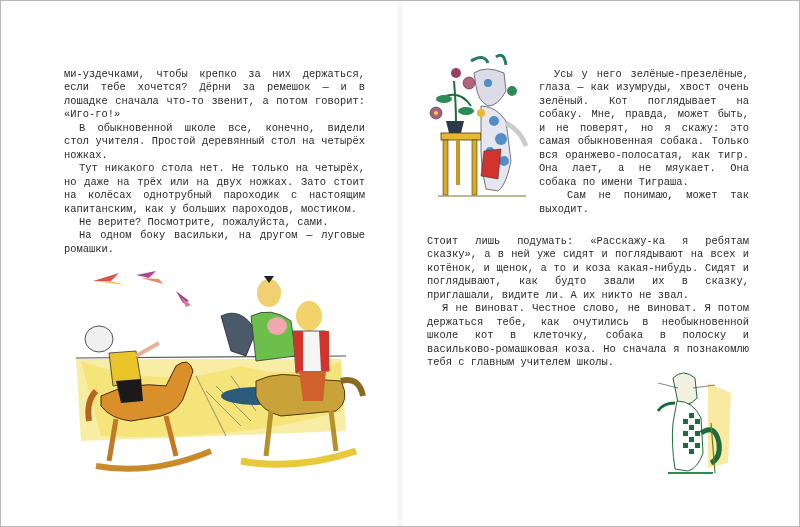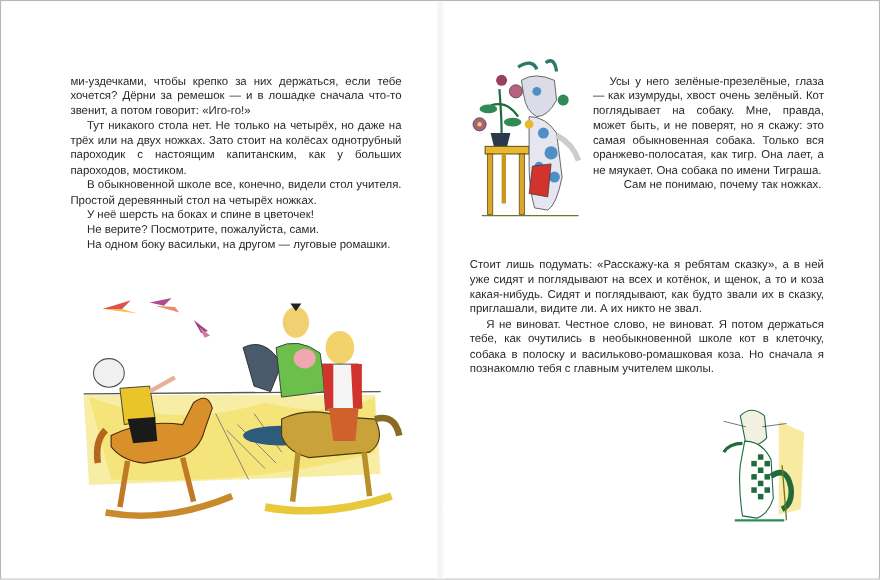--- a/index.html
+++ b/index.html
@@ -2,42 +2,41 @@
 <html><head>
 <meta charset="utf-8">
 <style>
   html, body { margin:0; padding:0; }
   body { width:800px; height:527px; background:#ffffff; position:relative; overflow:hidden; font-family:"Liberation Sans", sans-serif; }
   .frame { position:absolute; left:0; top:0; width:798px; height:525px; border:1px solid #b8b8b8; background:#fff; }
   .page { position:absolute; top:0; height:525px; }
   .page-left { left:0; width:399px; }
   .page-right { left:399px; width:399px; }
   .gutter { position:absolute; left:395px; top:0; width:8px; height:525px; background:linear-gradient(to right, #fff, #f3f3f3 50%, #fff); }
-  .text { position:absolute; font-size:10.4px; line-height:13.45px; color:#2a2a2a; text-align:justify; }
+  .text { position:absolute; font-size:10.4px; line-height:13.45px; color:#2a2a2a; text-align:justify;font-family:Liberation Mono, monospace; }
   .text p { margin:0; text-indent:15px; }
   .text p.noindent { text-indent:0; }
   .left-col { left:63px; top:67px; width:301px; }
   .right-top { left:538px; top:67px; width:210px; }
   .right-bottom { left:426px; top:206px; width:322px;margin-top:28px; }
   .illus { position:absolute; }
   svg { display:block; }
 </style>
 </head>
 <body>
 
 <div class="frame">
   <div class="gutter"></div>
 
   <div class="page page-left"></div>
 
   <div class="text left-col">
     <p class="noindent">ми-уздечками, чтобы крепко за них держаться, если тебе хочется? Дёрни за ремешок — и в лошадке сначала что-то звенит, а потом говорит: «Иго-го!»</p>
+    <p>В обыкновенной школе все, конечно, видели стол учителя. Простой деревянный стол на четырёх ножках.</p>
     <p>Тут никакого стола нет. Не только на четырёх, но даже на трёх или на двух ножках. Зато стоит на колёсах однотрубный пароходик с настоящим капитанским, как у больших пароходов, мостиком.</p>
-    <p>В обыкновенной школе все, конечно, видели стол учителя. Простой деревянный стол на четырёх ножках.</p>
-    <p>У неё шерсть на боках и спине в цветочек!</p>
     <p>Не верите? Посмотрите, пожалуйста, сами.</p>
     <p>На одном боку васильки, на другом — луговые ромашки.</p>
   </div>
 
   <div class="illus" style="left:40px; top:260px;">
     <svg width="340" height="215" viewBox="0 0 340 215">
 
       <path d="M35 98 L300 98 L305 170 L40 180 Z" fill="#f6e98f" opacity="0.8"></path>
       <path d="M40 100 Q120 130 200 105 Q260 120 300 100 L300 150 Q200 180 60 175 Z" fill="#f2de5e" opacity="0.6"></path>
       <line x1="35" y1="97" x2="305" y2="95" stroke="#555" stroke-width="1.2"></line>
@@ -121,21 +120,21 @@
       <circle cx="78" cy="110" r="5" fill="#4f8fc6"></circle>
       <path d="M58 100 L75 98 L72 128 L55 125 Z" fill="#d0342c" stroke="#333" stroke-width="0.6"></path>
       <path d="M80 72 Q95 80 100 95" stroke="#ccc" stroke-width="5" fill="none"></path>
       <circle cx="86" cy="40" r="5" fill="#2e8b57"></circle>
       <circle cx="55" cy="62" r="4" fill="#e8b830"></circle>
     </svg>
   </div>
 
   <div class="text right-top">
     <p>Усы у него зелёные-презелёные, глаза — как изумруды, хвост очень зелёный. Кот поглядывает на собаку. Мне, правда, может быть, и не поверят, но я скажу: это самая обыкновенная собака. Только вся оранжево-полосатая, как тигр. Она лает, а не мяукает. Она собака по имени Тиграша.</p>
-    <p style="text-indent:28px;">Сам не понимаю, почему так ножках.</p>
+    <p style="text-indent:28px;">Сам не понимаю, может так выходит.</p>
   </div>
 
   <div class="text right-bottom">
     <p class="noindent">Стоит лишь подумать: «Расскажу-ка я ребятам сказку», а в ней уже сидят и поглядывают на всех и котёнок, и щенок, а то и коза какая-нибудь. Сидят и поглядывают, как будто звали их в сказку, приглашали, видите ли. А их никто не звал.</p>
     <p>Я не виноват. Честное слово, не виноват. Я потом держаться тебе, как очутились в необыкновенной школе кот в клеточку, собака в полоску и васильково-ромашковая коза. Но сначала я познакомлю тебя с главным учителем школы.</p>
   </div>
 
   <div class="illus" style="left:652px; top:362px;">
     <svg width="80" height="115" viewBox="0 0 80 115">
       <path d="M55 20 L78 30 L75 100 L55 105 Z" fill="#f6e68a" opacity="0.8"></path>

